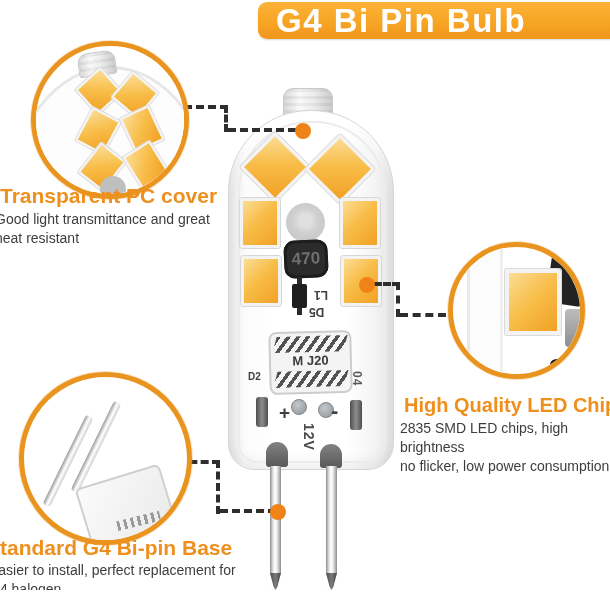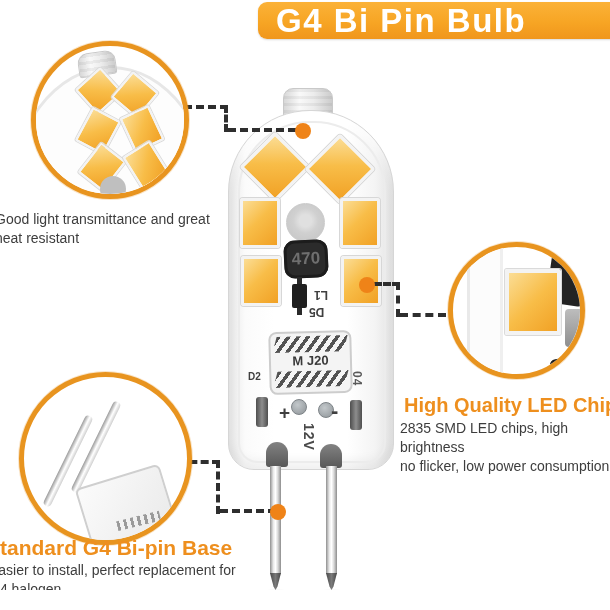--- a/index.html
+++ b/index.html
@@ -167,20 +167,21 @@
   </div>
 
   <div class="abs callout" style="left:19px;top:372px;width:173px;height:173px;">
     <div class="abs mini-pin" style="left:40px;top:34px;transform:rotate(26deg);"></div>
     <div class="abs mini-pin" style="left:68px;top:20px;transform:rotate(26deg);"></div>
     <div class="abs cube" style="left:58px;top:98px;width:84px;height:60px;transform:rotate(-17deg);">
       <div class="ridge" style="position:absolute;left:28px;top:42px;width:44px;height:10px;transform:rotate(3deg);"></div>
     </div>
   </div>
 
+  <div class="abs h-orange" style="left:0px;top:184px;">Transparent PC cover</div>
   <div class="abs body-txt" style="left:-5px;top:210px;">Good light transmittance and great
 heat resistant</div>
 
   <div class="abs h-orange" style="left:404px;top:394px;font-size:20px;">High Quality LED Chip</div>
   <div class="abs body-txt" style="left:400px;top:419px;width:230px;">2835 SMD LED chips, high brightness
 no flicker, low power consumption</div>
 
   <div class="abs h-orange" style="left:-14px;top:536px;">Standard G4 Bi-pin Base</div>
   <div class="abs body-txt" style="left:-11px;top:561px;">Easier to install, perfect replacement for
 G4 halogen</div>

